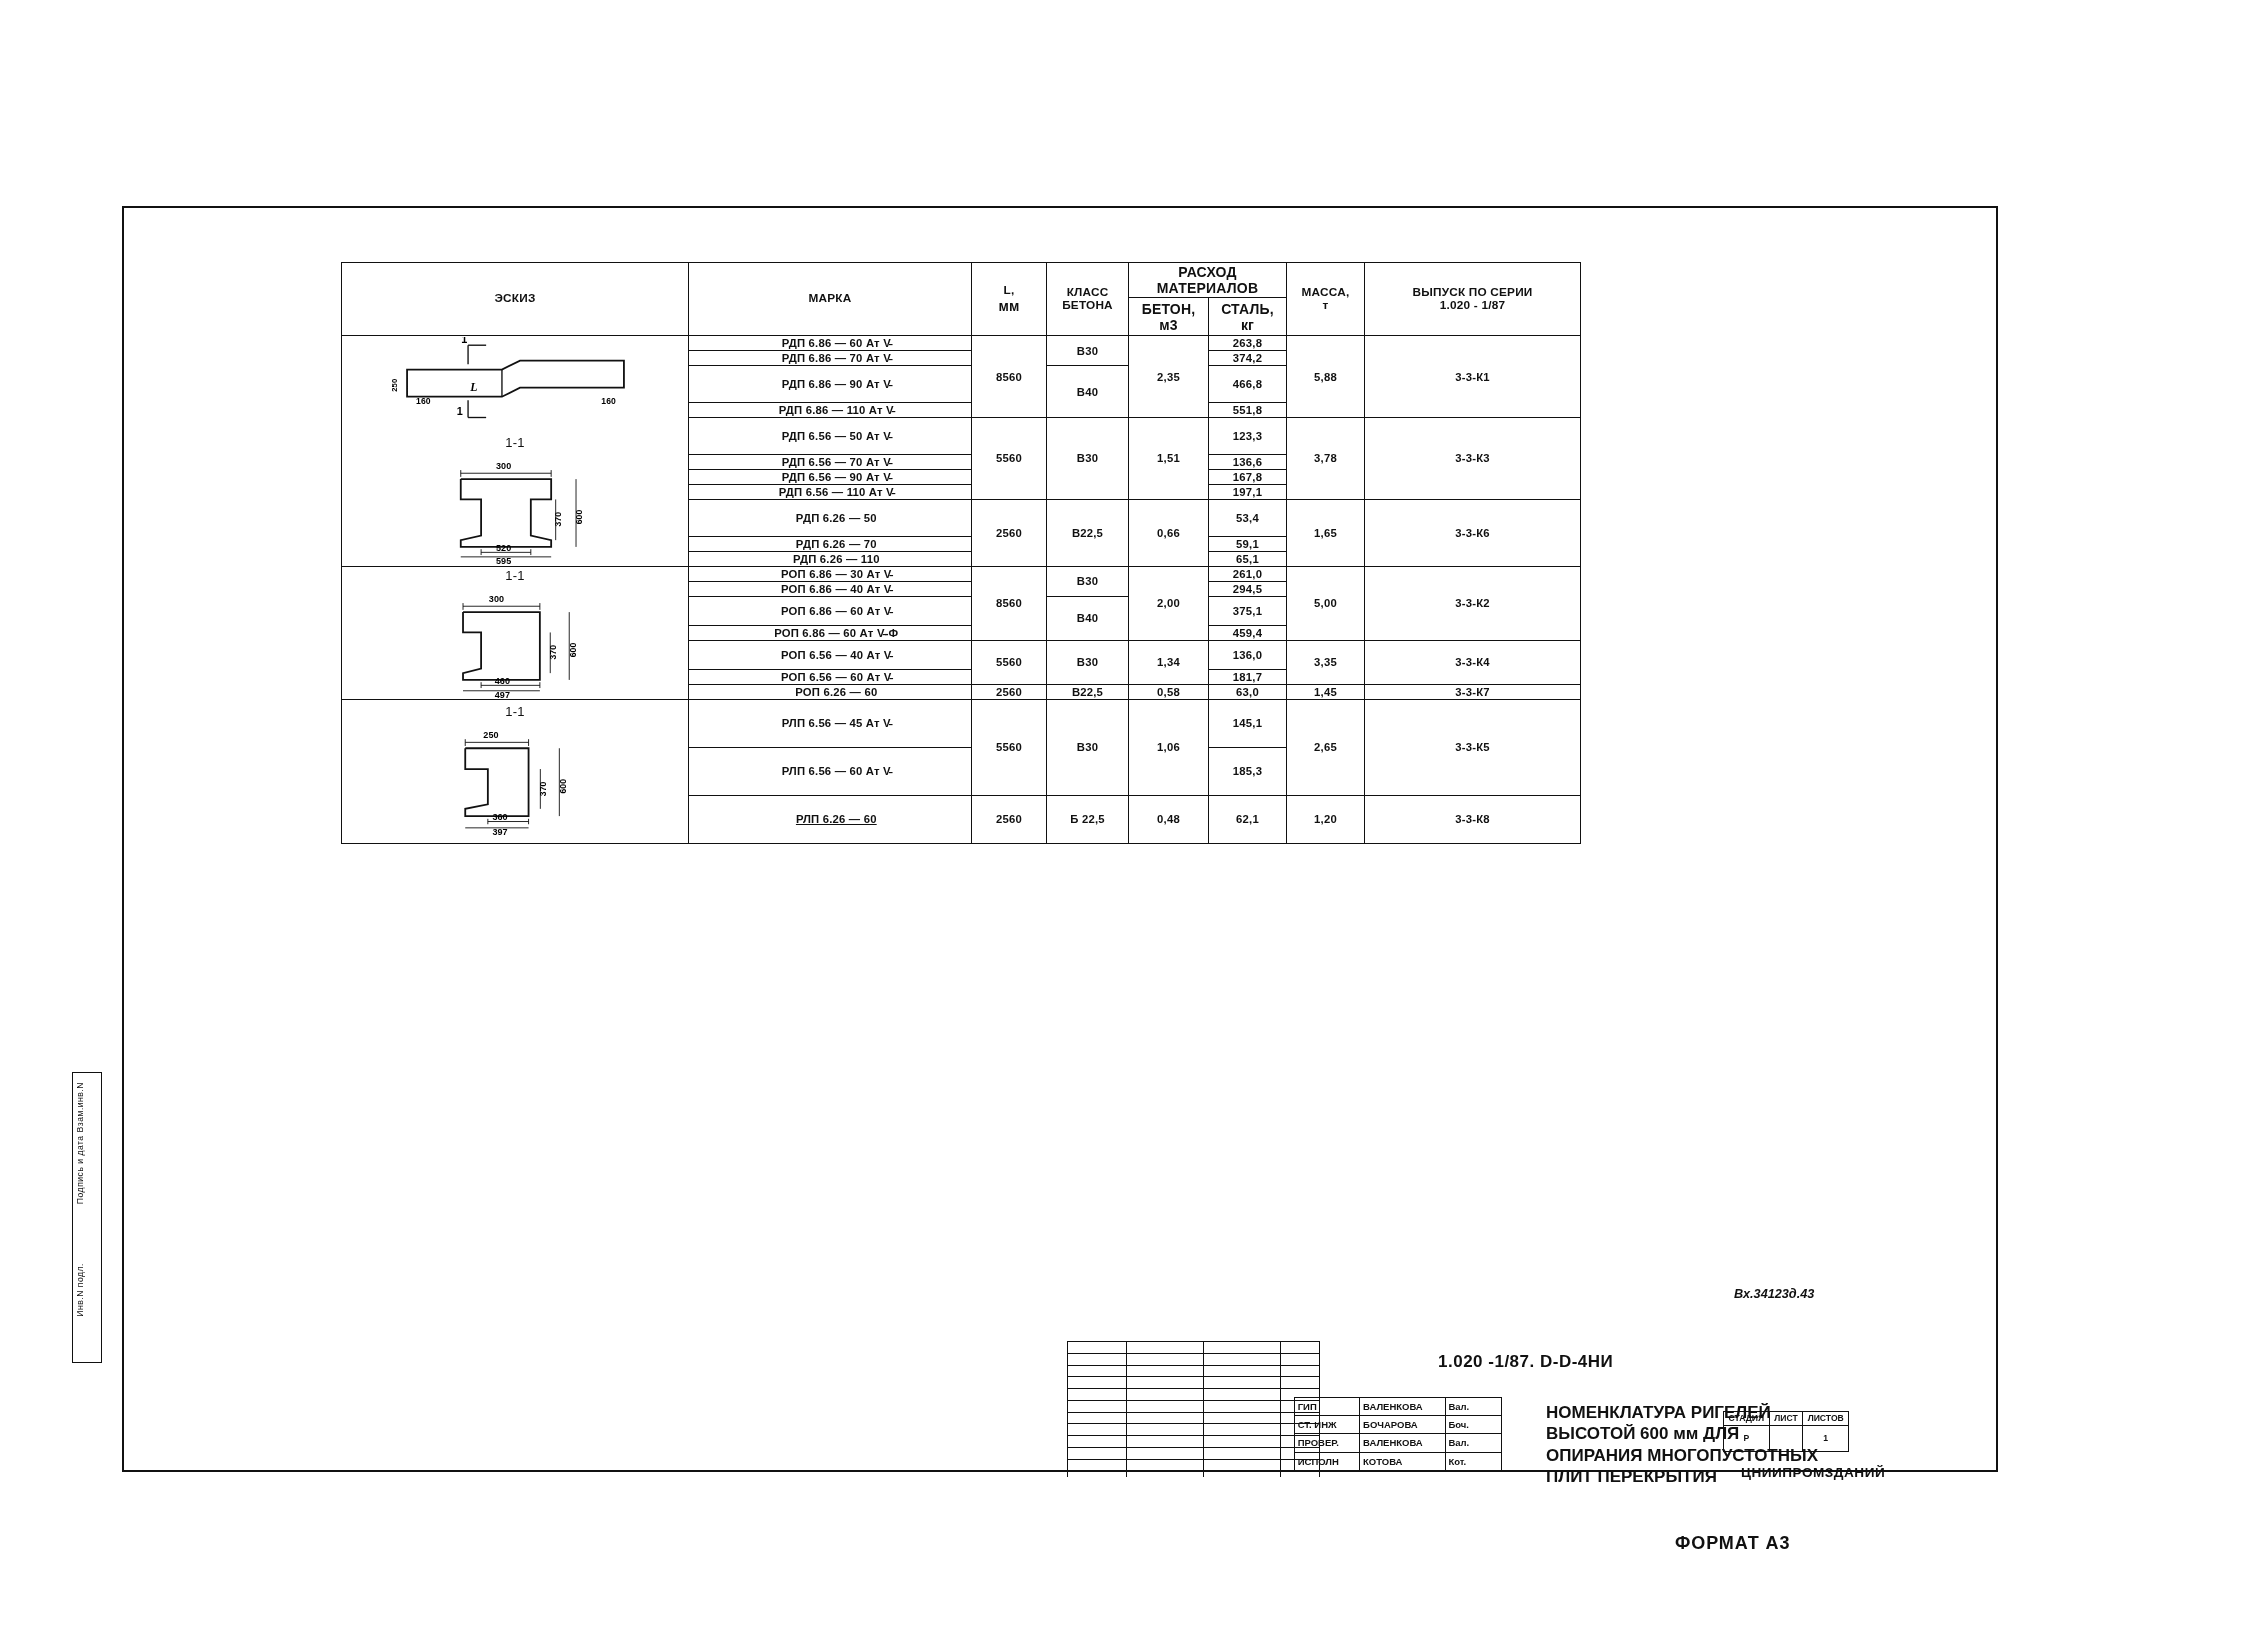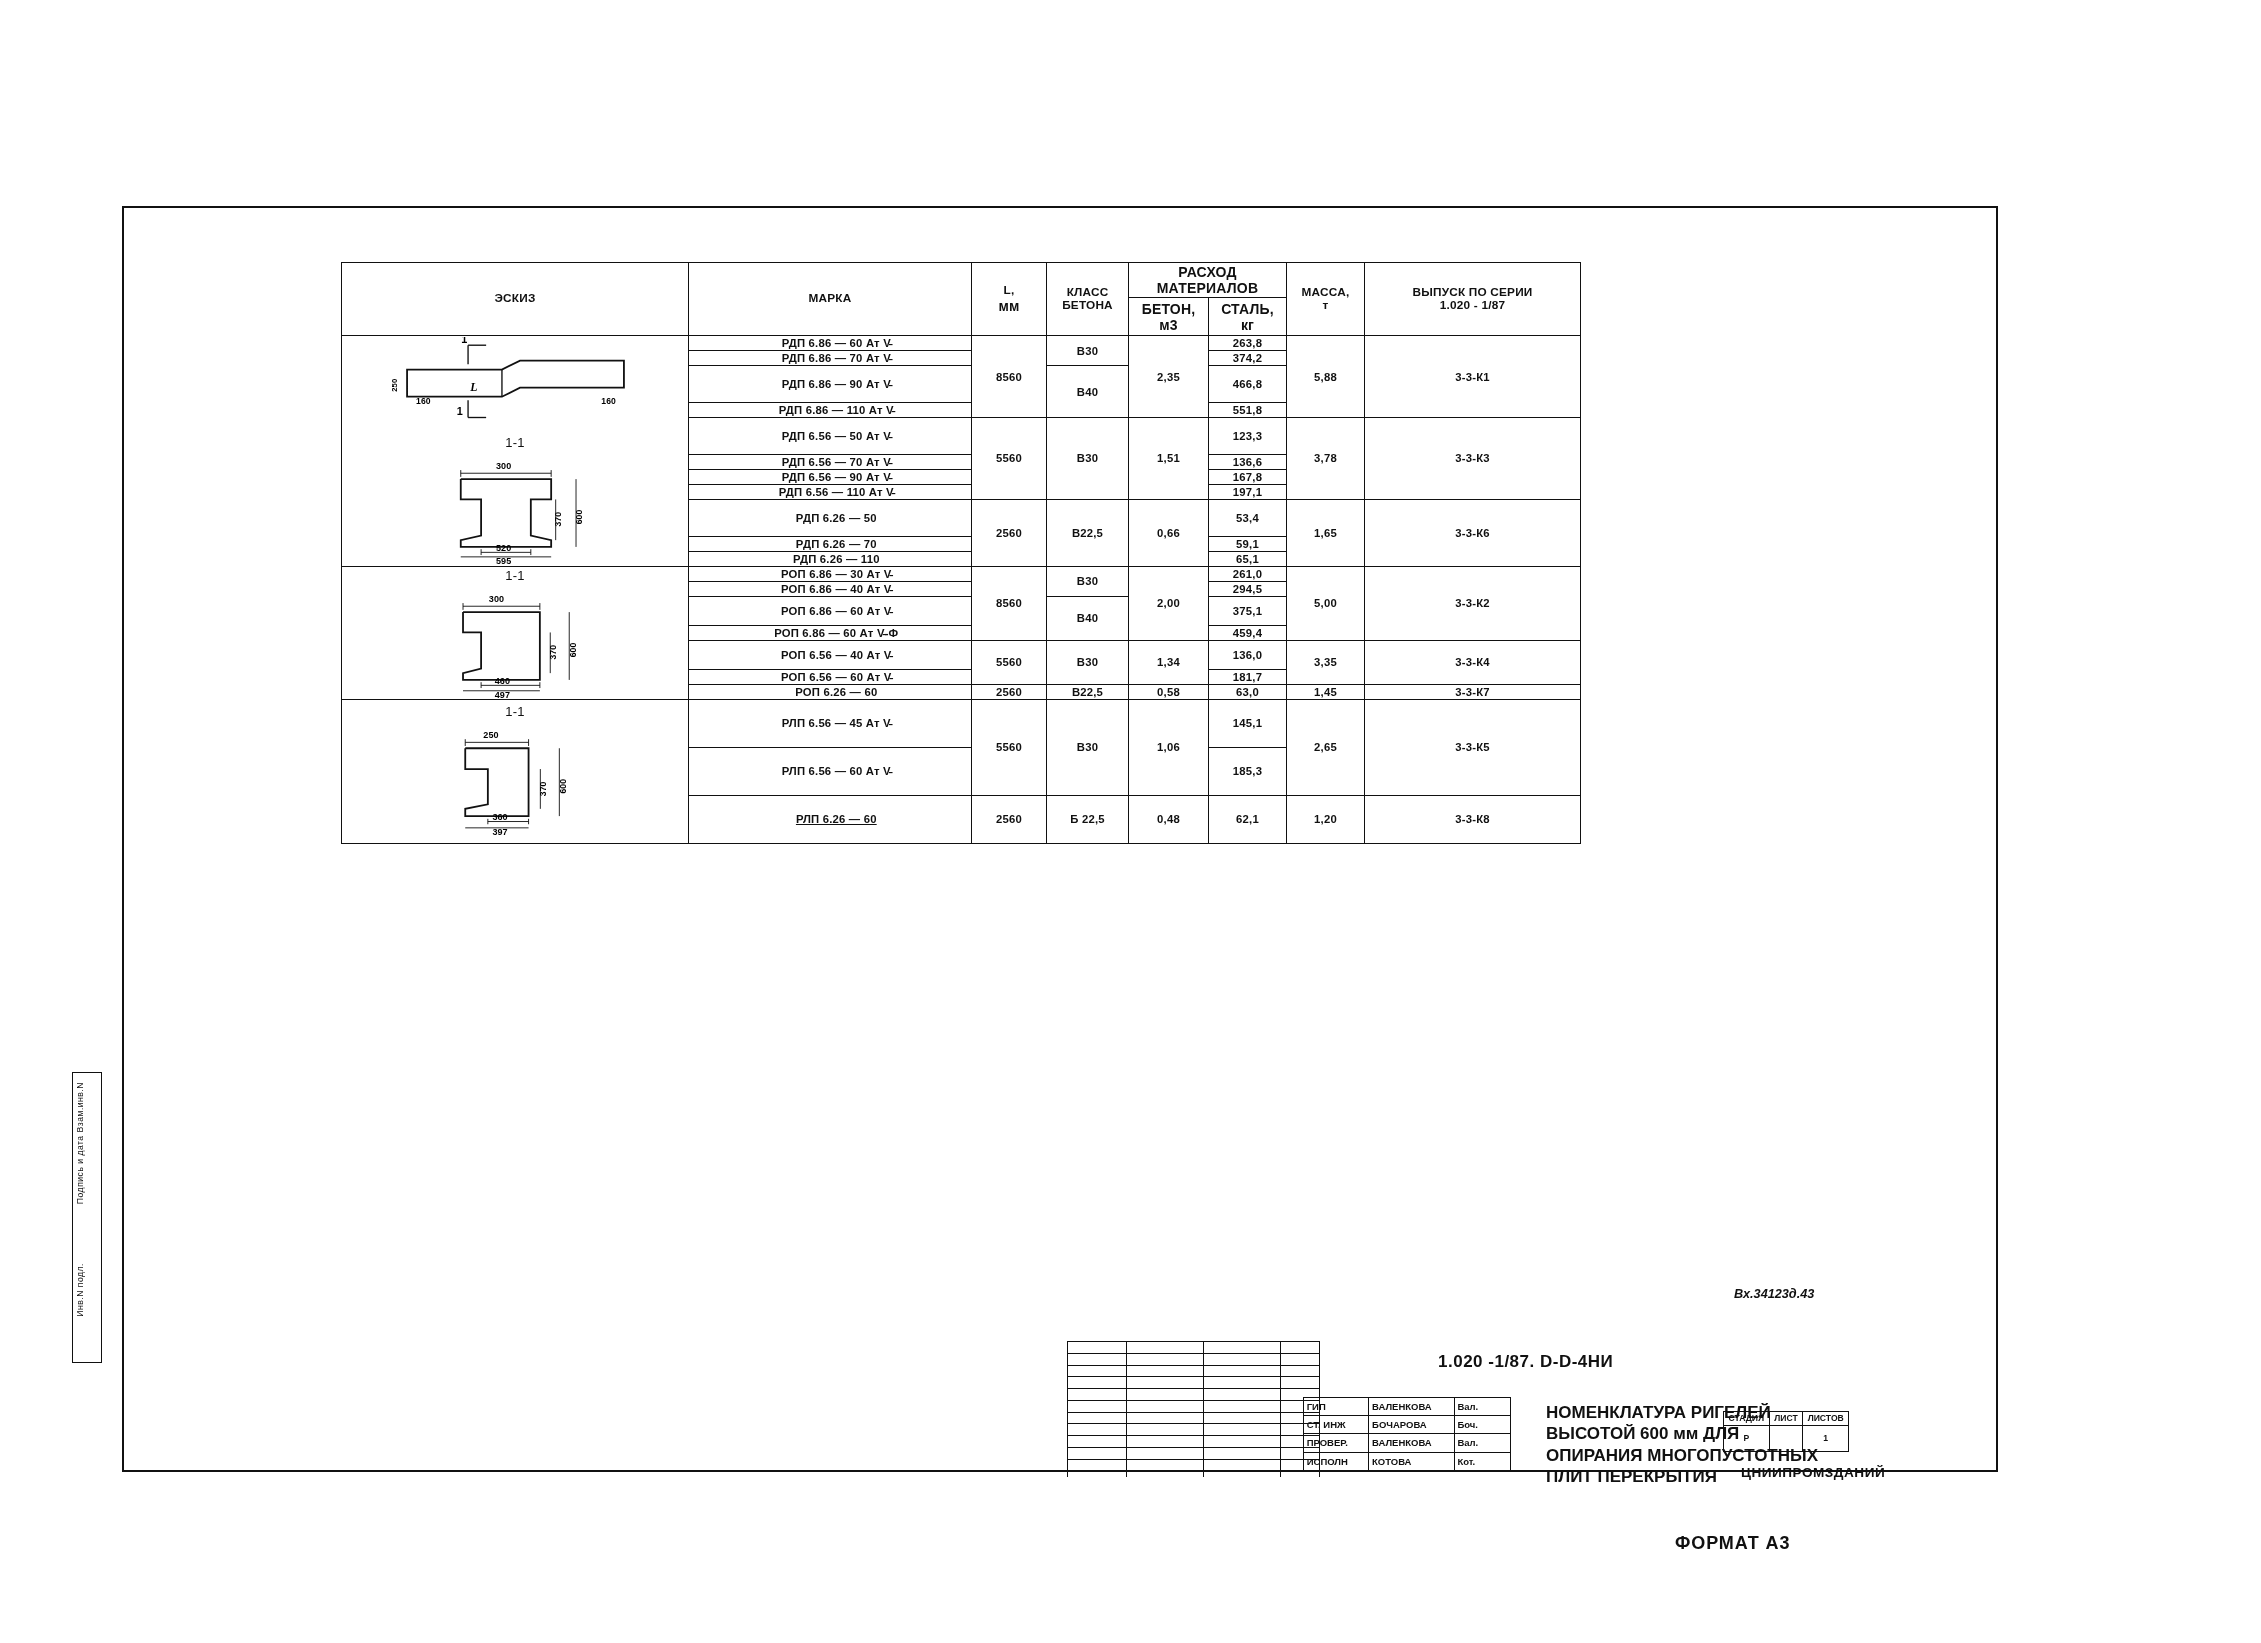--- a/index.html
+++ b/index.html
@@ -19,21 +19,21 @@
   .mark{text-align:left;padding-left:13.6px;font-size:12.2px;white-space:nowrap;}
   .sketchcell{width:344px;}
 
   
   .sk{position:relative;width:100%;height:100%;}
   .sk svg{display:block;margin:0 auto;}
   .sklabel{font-size:13px;font-weight:normal;text-align:center;margin-bottom:1.8px;}
 
   
   .stampwrap{position:absolute;left:1067px;top:1343px;width:904px;height:181px;}
-  .stamp{position:absolute;left:236px;top:54px;border-collapse:collapse;padding-left:34px;}
+  .stamp{position:absolute;left:227px;top:54px;border-collapse:collapse;padding-left:34px;}
   .stamp td{border:1.4px solid #111;font-size:9.5px;font-weight:bold;padding:0.9px 2.7px;height:15.4px;}
   .bigcode{position:absolute;left:371px;top:9px;font-size:17px;font-weight:bold;letter-spacing:0.5px;}
   .ncl{position:absolute;left:479px;top:59px;font-size:17px;font-weight:bold;line-height:1.25;}
   .org{position:absolute;left:674px;top:122px;font-size:13.6px;font-weight:bold;letter-spacing:0.5px;}
   .stgrid{position:absolute;left:656px;top:68px;border-collapse:collapse;border-radius:20px;}
   .stgrid td{border:1.4px solid #111;font-size:8.6px;font-weight:bold;text-align:center;padding:1.4px 4.5px;}
   .hatch{position:absolute;left:1067px;top:1341px;width:253px;height:136px;}
   .hatch div{position:absolute;left:0;width:253px;height:1.4px;background:#111;}
   .vh{position:absolute;top:0;width:1.4px;height:136px;background:#111;}
   .fmt{position:absolute;left:1675px;top:1533px;font-size:18px;font-weight:bold;letter-spacing:0.9px;}

